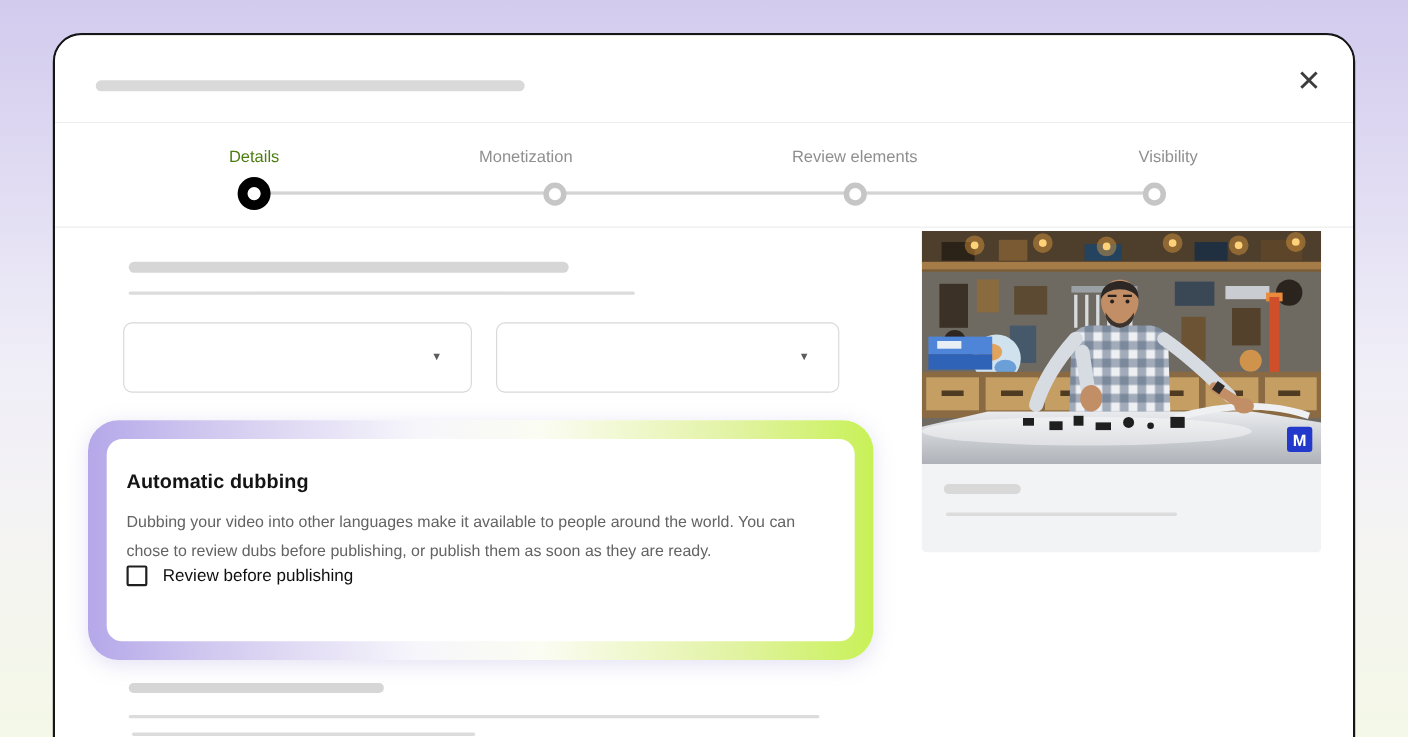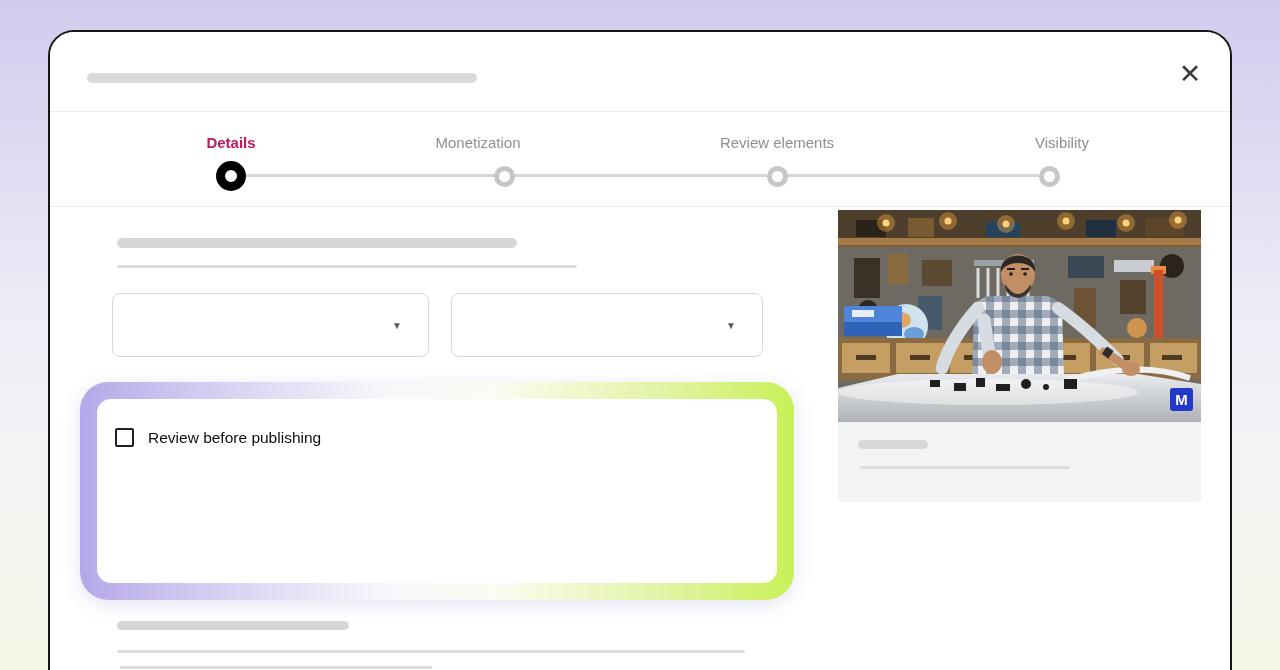--- a/index.html
+++ b/index.html
@@ -15,21 +15,21 @@
     overflow:hidden;
   }
   
   .hdr { position:absolute; left:0; top:0; width:100%; height:80px; border-bottom:1px solid #ebebeb; background:#fff; }
   .hdr-skel { position:absolute; left:37px; top:41px; width:390px; height:10px; border-radius:6px; background:#d9d9d9; }
   .close-btn { position:absolute; right:26px; top:28px; width:28px; height:28px; background:none; border:none;
     font-size:27px; font-weight:400; color:#3d3d3d; line-height:28px; text-align:center; cursor:pointer; }
   
   .stepper { position:absolute; left:0; top:80px; width:100%; height:95px; border-bottom:1px solid #ebebeb; background:#fff; }
   .step-label { position:absolute; top:22px; transform:translateX(-50%); font-size:15px; color:#8f8f8f; white-space:nowrap; }
-  .step-label.active { color:#be185d; font-weight:700; }
+  .step-label.active { color:#4d7c0f; font-weight:400; }
   .track { position:absolute; top:62px; left:181px; width:818px; height:3px; background:#d4d4d4; }
   .dot { position:absolute; border-radius:50%; background:#fff; }
   .dot.active { width:30px; height:30px; border:9px solid #000; top:49px; }
   .dot.idle { width:21px; height:21px; border:5px solid #c6c6c6; top:54px; }
   
   .skel { position:absolute; border-radius:5px; background:#d6d6d6; }
   .skel.thin { height:3px; background:#dcdcdc; border-radius:2px; }
   
   .dd { position:absolute; height:64px; border:1px solid #d7d7d7; border-radius:8px; background:#fff; cursor:pointer; }
   .dd .caret { position:absolute; right:26px; top:50%; transform:translateY(-50%); font-size:10px; color:#5c5c5c; }
@@ -84,20 +84,22 @@
 
   <div class="dd" style="left:62px; top:261px; width:317px;">
     <span class="caret">▼</span>
   </div>
   <div class="dd" style="left:401px; top:261px; width:312px;">
     <span class="caret">▼</span>
   </div>
 
   <div class="grad-card">
     <div class="grad-inner">
+      <div class="card-title">Automatic dubbing</div>
+      <div class="card-desc">Dubbing your video into other languages make it available to people around the world. You can chose to review dubs before publishing, or publish them as soon as they are ready.</div>
       <div class="chk-row">
         <span class="chk-box"></span>
         <span class="chk-label">Review before publishing</span>
       </div>
     </div>
   </div>
 
   <div class="skel" style="left:67px; top:589px; width:232px; height:9px;"></div>
   <div class="skel thin" style="left:67px; top:618px; width:628px;"></div>
   <div class="skel thin" style="left:70px; top:634px; width:312px;"></div>

